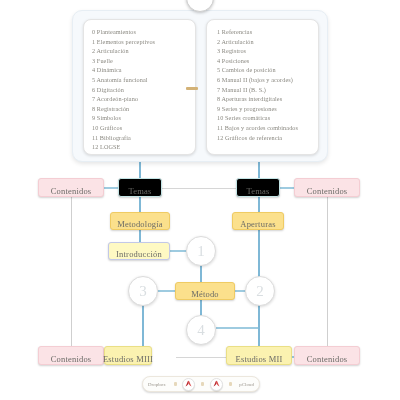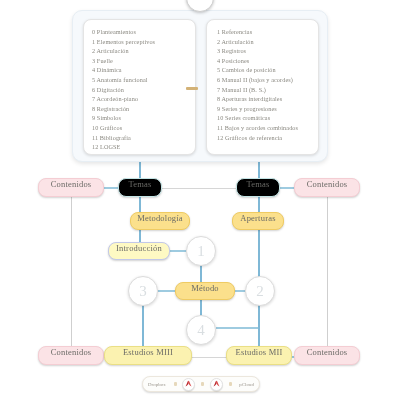--- a/index.html
+++ b/index.html
@@ -12,23 +12,23 @@
   #root {
     position: relative;
     width: 400px; height: 400px;
     background: #ffffff;
   }
 
   
   .pill {
     position: absolute;
     display: flex;
-    align-items: flex-start;
+    align-items: flex-end;
     justify-content: center;
-    border-radius: 8px;
+    border-radius: 3px;
     font-size: 8.5px;
     color: #6a6a66;
     letter-spacing: .2px;
     white-space: nowrap;
     box-shadow: 0 1px 2px rgba(0,0,0,.18);
     z-index: 6;
   }
   .pill-pink   { background: #fbe3e6; border: 1px solid #f4cdd3; }
   .pill-teal   { background: #000000; border: 1px solid #c4e5e6; }
   .pill-yellow { background: #fbe08c; border: 1px solid #efcb63; }
@@ -217,21 +217,21 @@
   <div class="pill pill-pink" style="left:294px; top:178px; width:66px; height:19px;">
     <span>Contenidos</span>
   </div>
 
   <div class="line thin-v" style="left:71px; top:196px; height:152px;"></div>
   <div class="line thin-v" style="left:327px; top:196px; height:152px;"></div>
 
   <div class="line lv blue2" style="left:139px; top:196px; height:18px;"></div>
   <div class="line lv blue2" style="left:258px; top:196px; height:152px;"></div>
 
-  <div class="pill pill-yellow" style="left:110px; top:212px; width:60px; height:18px;margin-left:20px;">
+  <div class="pill pill-yellow" style="left:110px; top:212px; width:60px; height:18px;">
     <span>Metodología</span>
   </div>
 
   <div class="pill pill-yellow" style="left:232px; top:212px; width:52px; height:18px;">
     <span>Aperturas</span>
   </div>
 
   <div class="line lv blue2" style="left:139px; top:229px; height:15px;"></div>
 
   <div class="pill pill-blue" style="left:108px; top:242px; width:62px; height:18px;">
@@ -272,21 +272,21 @@
   <div class="line lh blue" style="left:216px; top:327px; width:42px;"></div>
 
   <div class="line lh blue" style="left:104px; top:356px; width:18px;"></div>
   <div class="line thin-h" style="left:176px; top:357px; width:52px;"></div>
   <div class="line lh blue" style="left:282px; top:356px; width:16px;"></div>
 
   <div class="pill pill-pink" style="left:38px; top:346px; width:66px; height:19px;">
     <span>Contenidos</span>
   </div>
 
-  <div class="pill pill-yellow2" style="left:104px; top:346px; width:88px; height:19px;">
+  <div class="pill pill-yellow2" style="left:104px; top:346px; width:48px; height:19px;">
     <span>Estudios MIII</span>
   </div>
 
   <div class="pill pill-yellow2" style="left:226px; top:346px; width:66px; height:19px;">
     <span>Estudios MII</span>
   </div>
 
   <div class="pill pill-pink" style="left:294px; top:346px; width:66px; height:19px;">
     <span>Contenidos</span>
   </div>

